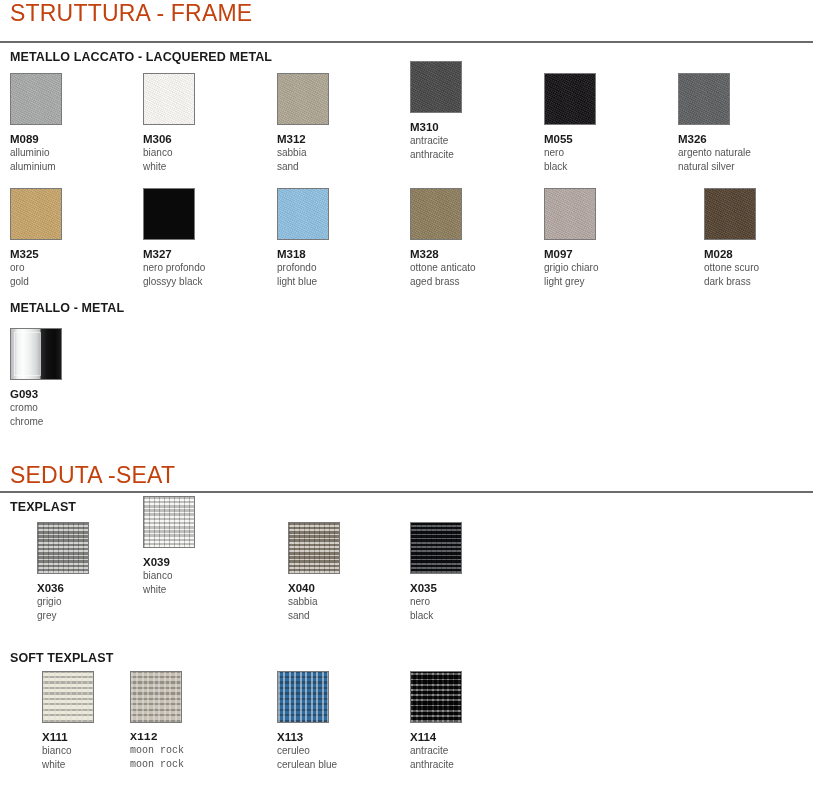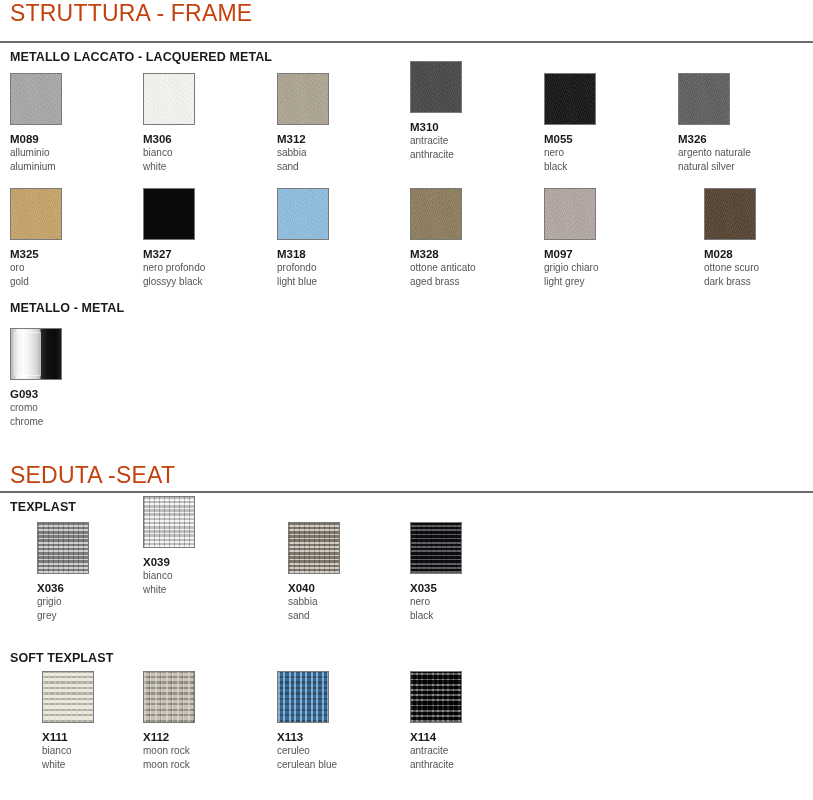--- a/index.html
+++ b/index.html
@@ -253,21 +253,21 @@
       <div class="nm-it">nero</div>
       <div class="nm-en">black</div>
     </div>
     <div class="group-title" style="position: absolute; left: 0px; top: 651px; width: 100%;">SOFT TEXPLAST</div>
     <div class="swatch-cell" style="left: 10px; top: 671px; margin-left: 32px;">
       <div class="chip soft" style="background: rgb(236, 234, 217);"></div>
       <div class="code">X111</div>
       <div class="nm-it">bianco</div>
       <div class="nm-en">white</div>
     </div>
-    <div class="swatch-cell" style="left: 143px; top: 671px;">
+    <div class="swatch-cell" style="left: 130px; top: 671px; font-family: Liberation Mono, monospace;">
       <div class="chip soft" style="background: rgb(201, 194, 180);"></div>
       <div class="code">X112</div>
       <div class="nm-it">moon rock</div>
       <div class="nm-en">moon rock</div>
     </div>
     <div class="swatch-cell" style="left: 277px; top: 671px;">
       <div class="chip soft" style="background: rgb(47, 107, 158);"></div>
       <div class="code">X113</div>
       <div class="nm-it">ceruleo</div>
       <div class="nm-en">cerulean blue</div>

